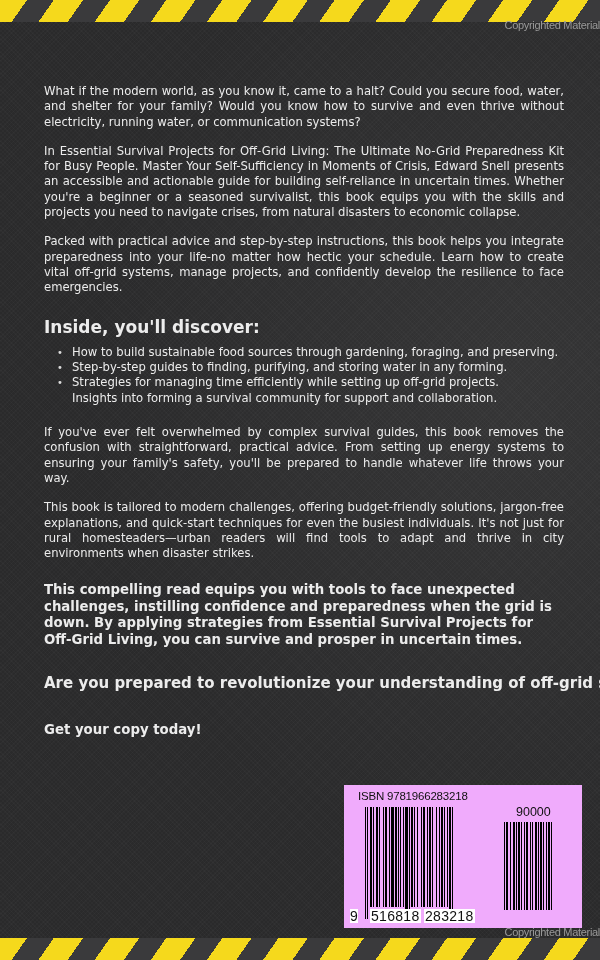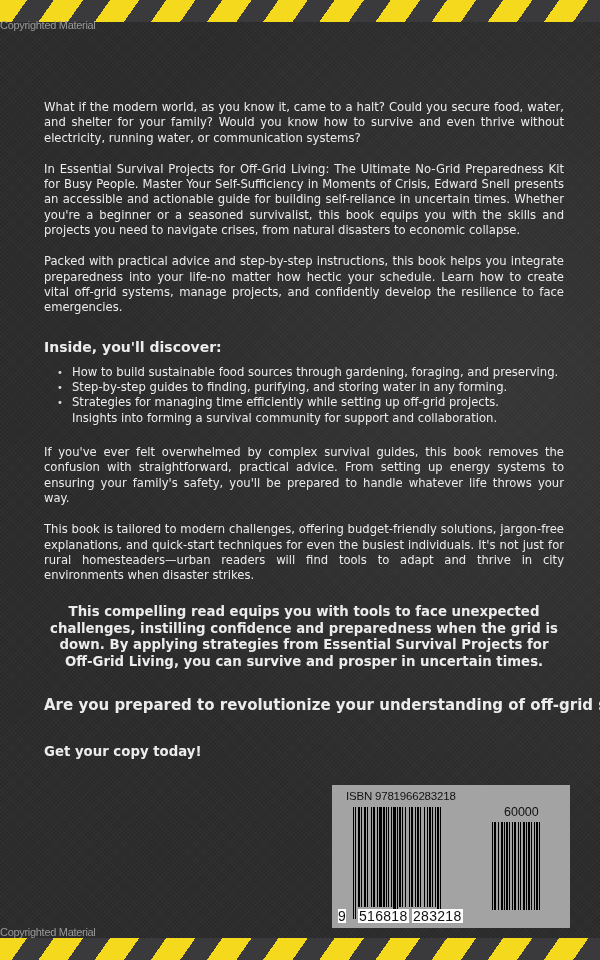--- a/index.html
+++ b/index.html
@@ -17,46 +17,46 @@
         repeating-linear-gradient(-45deg, rgba(255,255,255,0.018) 0 1px, rgba(0,0,0,0) 1px 3px),
         #2a2a2b;
     }
     .stripe {
       position: absolute; left: 0; width: 600px; height: 22px;
       background: repeating-linear-gradient(-55deg, #3a3a3c 0 22px, #f5d91c 22px 46px);
     }
     .stripe.top { top: 0; }
     .stripe.bottom { top: 938px; height: 22px; }
     .watermark {
-      position: absolute; left: 0; width: 600px; text-align: left;
+      position: absolute; left: 0; width: 600px; text-align: right;
       font-family: "Liberation Sans", sans-serif; font-size: 11px;
       color: #9a9a9a; letter-spacing: -0.3px;
     }
     .watermark.top { top: 19px; }
     .watermark.bottom { top: 926px; }
     .content {
       position: absolute; left: 44px; top: 84px; width: 520px;
       font-size: 11.6px; line-height: 15.3px;
     }
-    .para { margin: 16px 0 14px 0; text-align: justify; }
-    .heading { font-weight: bold; margin: 24px 0 10px 0; font-size: 14px; }
+    .para { margin: 0 0 14px 0; text-align: justify; }
+    .heading { font-weight: bold; margin: 24px 0 10px 0; font-size: 17px; }
     ul.bullets { margin: 0 0 19px 0; padding: 0 0 0 28px; list-style: none; }
     ul.bullets li { position: relative; line-height: 15.3px; white-space: nowrap; }
     ul.bullets li.bullet::before {
       content: "•"; position: absolute; left: -15px; color: #dcdcdc; font-size: 10px;
     }
     .callout {
-      text-align: center; font-weight: bold; font-size: 13.3px; line-height: 16.5px;
+      text-align: left; font-weight: bold; font-size: 13.3px; line-height: 16.5px;
       margin: 21px 0 0 0;
     }
     .question { font-weight: bold; font-size: 15px; margin: 28px 0 0 0; white-space: nowrap; text-align: center; }
     .cta { font-weight: bold; font-size: 13.3px; margin: 30px 0 0 0; }
     .barcode-box {
-      position: absolute; left: 332px; top: 785px; width: 238px; height: 143px;
-      background: #a3a3a3; color: #111;
+      position: absolute; left: 344px; top: 785px; width: 238px; height: 143px;
+      background: #f0abfc; color: #111;
       font-family: "Liberation Sans", sans-serif;
     }
     .isbn-label { position: absolute; left: 14px; top: 5px; font-size: 11.5px; letter-spacing: -0.2px; }
     .price-label { position: absolute; left: 172px; top: 20px; font-size: 12.5px; }
     .bars { position: absolute; }
     .bars.main { left: 21px; top: 22px; width: 119px; height: 112px; }
     .bars.addon { left: 160px; top: 37px; width: 75px; height: 88px; }
     .bar { position: absolute; top: 0; background: #000; }
     .digit-group {
       position: absolute; background: #fff; font-size: 14px; line-height: 14px; letter-spacing: 0.3px;
@@ -89,21 +89,21 @@
   <p class="para">If you've ever felt overwhelmed by complex survival guides, this book removes the confusion with straightforward, practical advice. From setting up energy systems to ensuring your family's safety, you'll be prepared to handle whatever life throws your way.</p>
   <p class="para">This book is tailored to modern challenges, offering budget-friendly solutions, jargon-free explanations, and quick-start techniques for even the busiest individuals. It's not just for rural homesteaders—urban readers will find tools to adapt and thrive in city environments when disaster strikes.</p>
 
   <div class="callout">This compelling read equips you with tools to face unexpected challenges, instilling confidence and preparedness when the grid is down. By applying strategies from Essential Survival Projects for Off-Grid Living, you can survive and prosper in uncertain times.</div>
   <div class="question">Are you prepared to revolutionize your understanding of off-grid survival?</div>
   <div class="cta">Get your copy today!</div>
 </div>
 
 <div class="barcode-box">
   <div class="isbn-label">ISBN 9781966283218</div>
-  <div class="price-label">60000</div>
+  <div class="price-label">90000</div>
   <div class="bars main" id="bars-main">
       <div class="bar" style="left: 0px; width: 1px; height: 112px;"></div>
       <div class="bar" style="left: 2px; width: 1px; height: 112px;"></div>
       <div class="bar" style="left: 5px; width: 2px; height: 100px;"></div>
       <div class="bar" style="left: 8px; width: 1px; height: 100px;"></div>
       <div class="bar" style="left: 11px; width: 2px; height: 100px;"></div>
       <div class="bar" style="left: 14px; width: 1px; height: 100px;"></div>
       <div class="bar" style="left: 18px; width: 1px; height: 100px;"></div>
       <div class="bar" style="left: 20px; width: 2px; height: 100px;"></div>
       <div class="bar" style="left: 24px; width: 1px; height: 100px;"></div>

